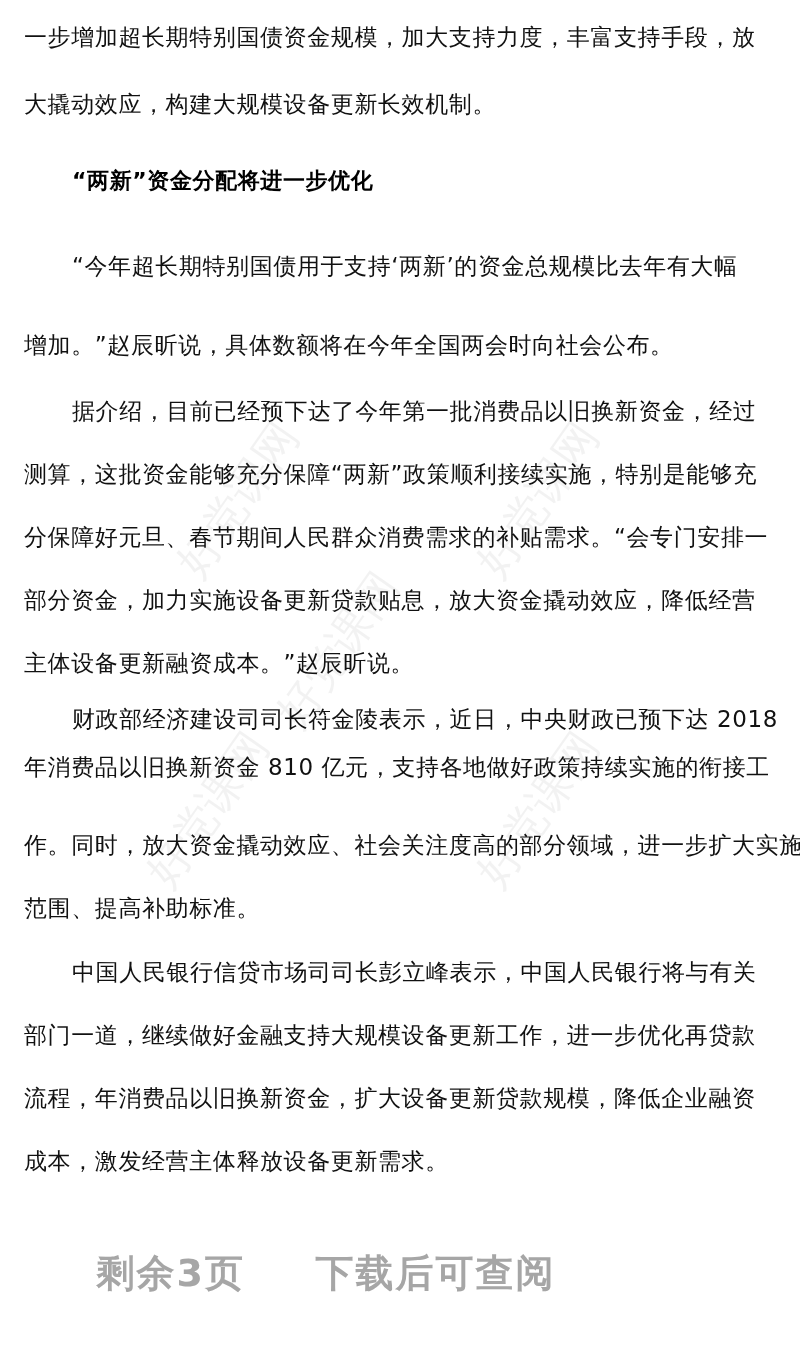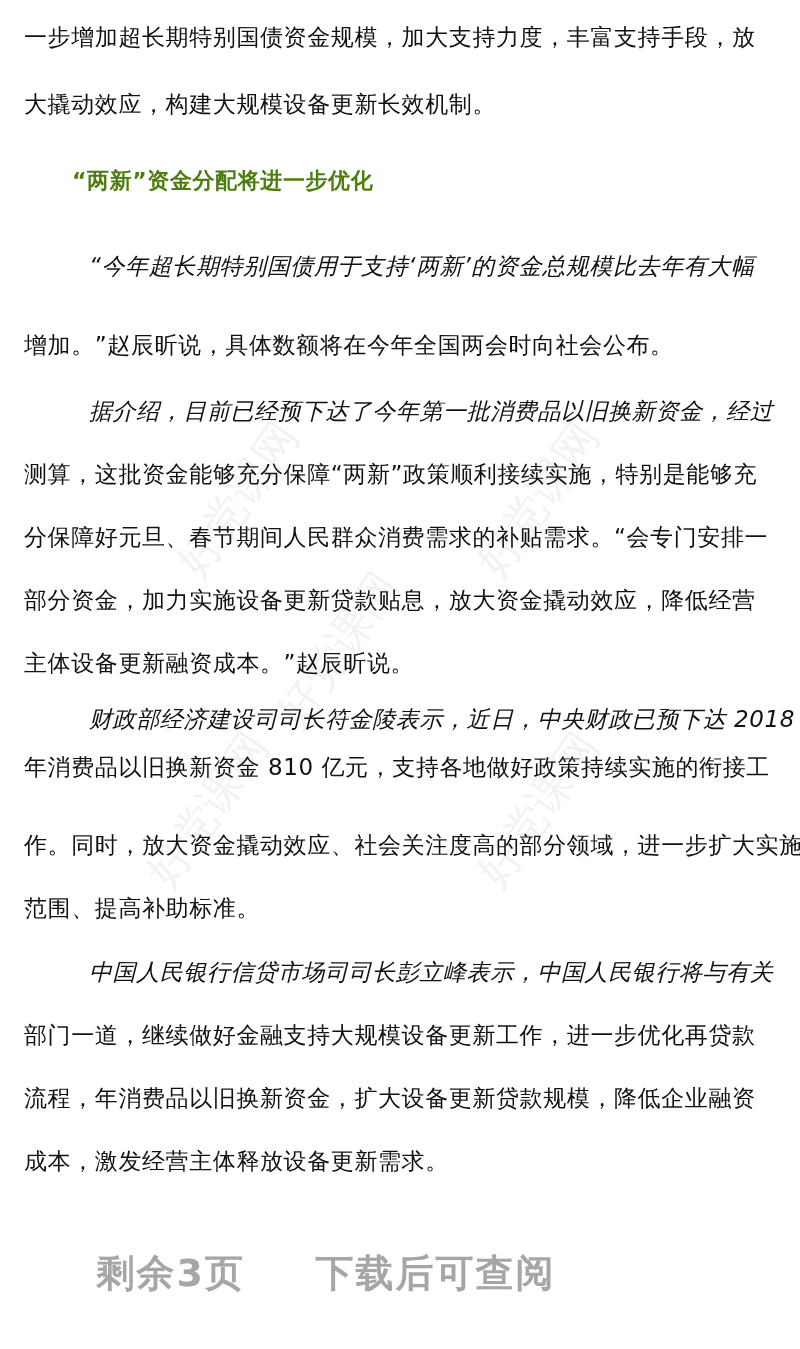--- a/index.html
+++ b/index.html
@@ -1,21 +1,21 @@
 <!DOCTYPE html>
 <html><head>
 <meta charset="utf-8">
 <style>
   html, body { margin: 0; padding: 0; background: #ffffff; }
   body { width: 800px; height: 1349px; position: relative; overflow: hidden;
          font-family: "DejaVu Sans", "Liberation Sans", sans-serif; color: #111; }
   .line { position: absolute; left: 24px; font-size: 23px; line-height: 30px;
           white-space: nowrap; letter-spacing: 0.6px; }
-  .indent { left: 89px; font-style: italic; }
-  .heading { color: #4d7c0f; font-weight: bold; left: 72px; font-size: 22px; }
+  .indent { left: 72px; }
+  .heading { color: #000000; font-weight: bold; left: 72px; font-size: 22px; }
   .footer { position: absolute; top: 1248px; left: 0; width: 652px; text-align: center;
             font-size: 38px; font-weight: bold; color: #a6a6a6; letter-spacing: 2px; }
   .wm { position: absolute; font-size: 44px; color: rgba(0,0,0,0.05);
         transform: rotate(-55deg); white-space: nowrap; pointer-events: none; }
 </style>
 </head>
 <body>
 
 <div id="page"></div>
 

